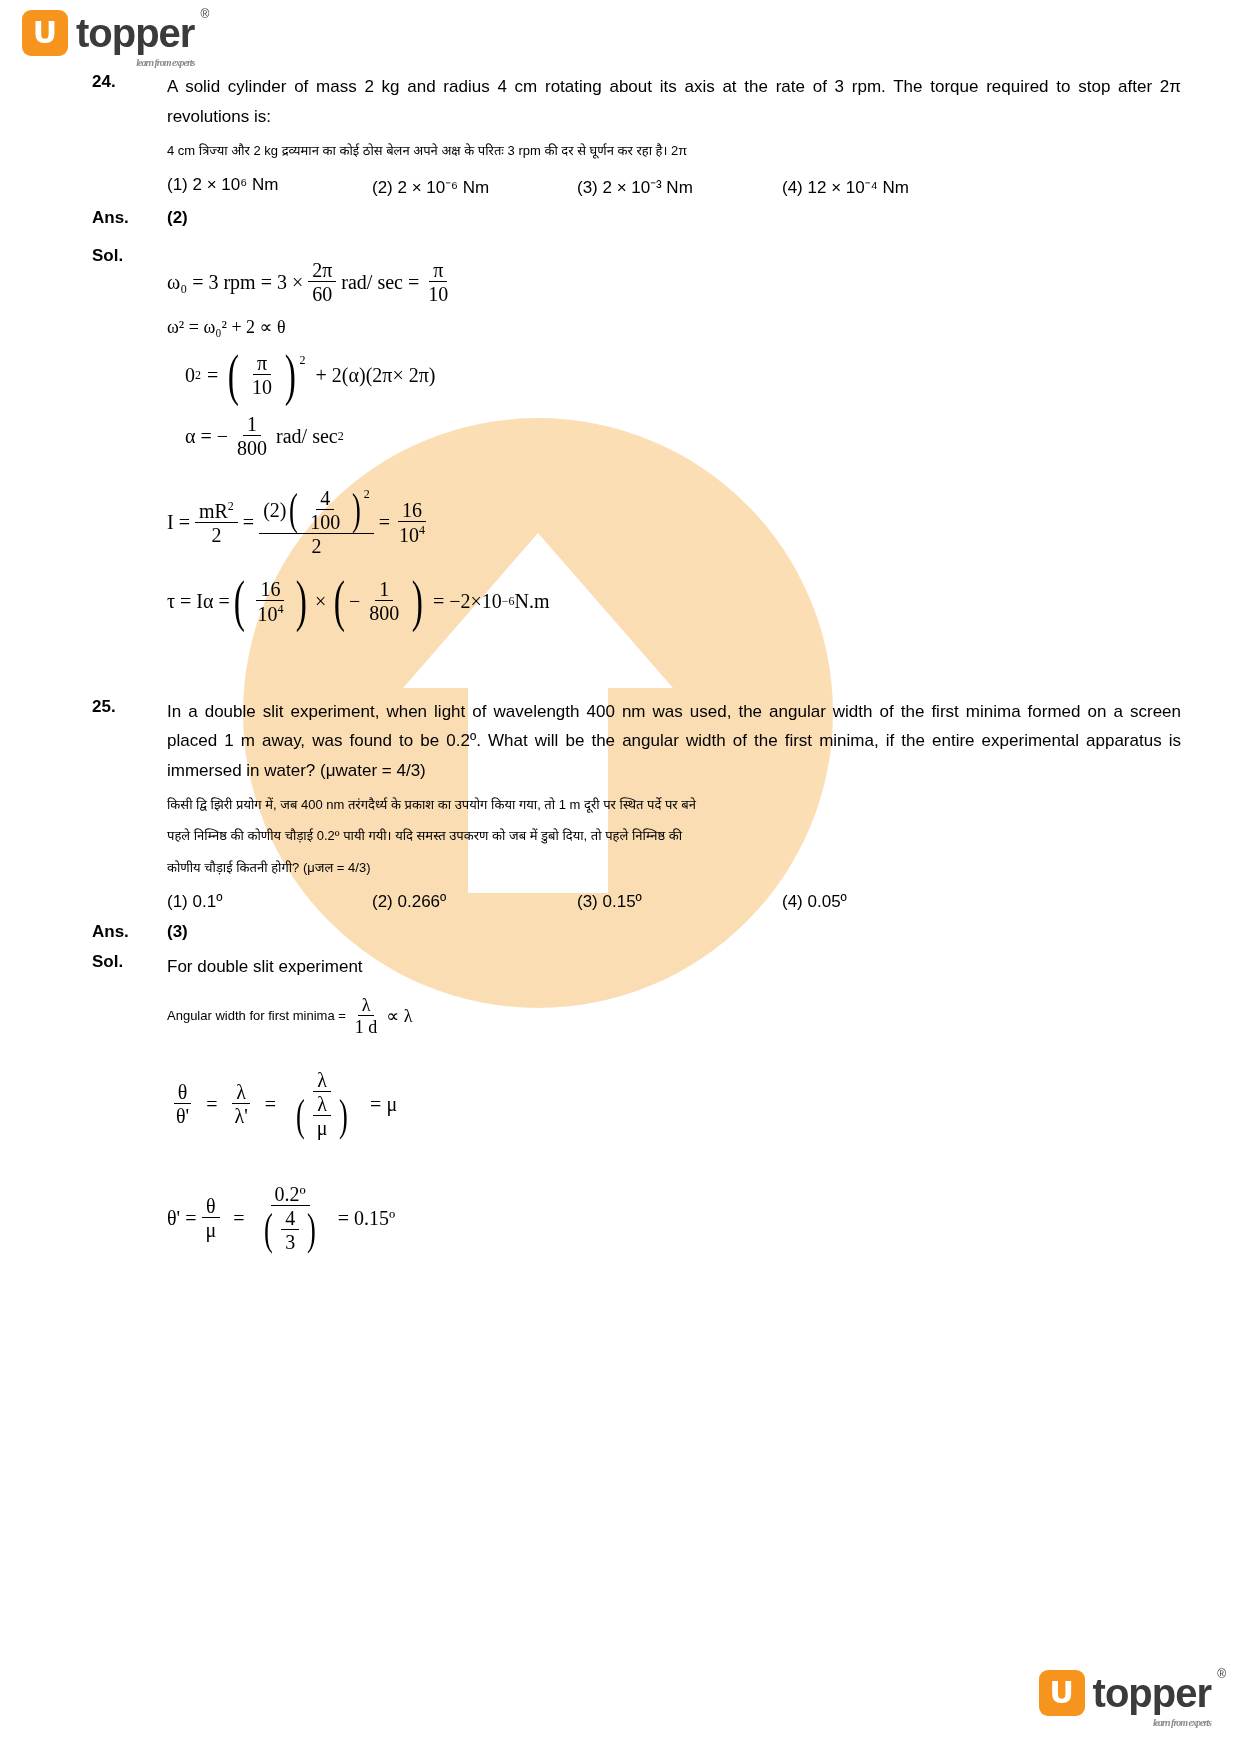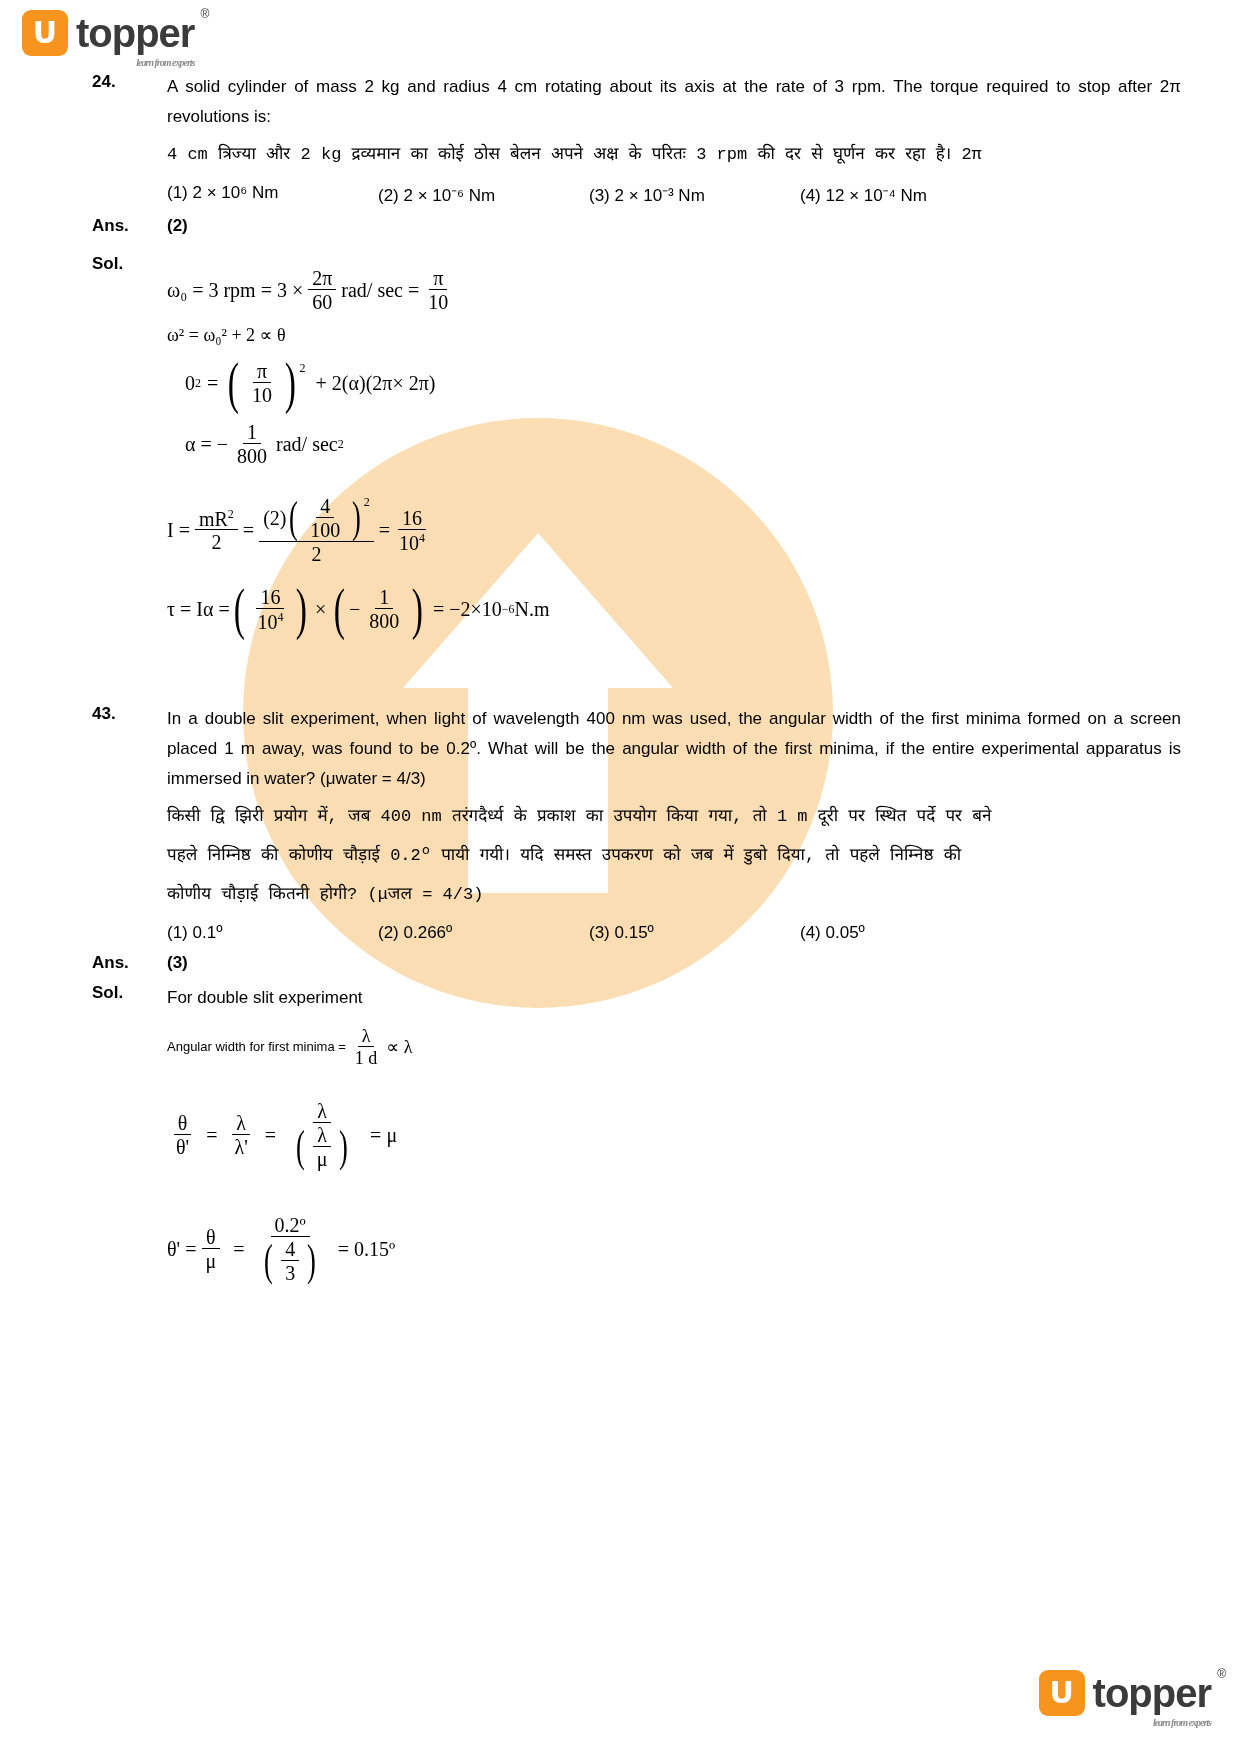--- a/index.html
+++ b/index.html
@@ -108,30 +108,29 @@
   .body-col {
     flex: 1 1 auto;
   }
   p.txt {
     margin: 0 0 6px 0;
     font-size: 17px;
     line-height: 1.75;
     text-align: justify;
   }
   p.txt.hin {
-    font-family: Liberation Mono, monospace;
-    font-size: 17px;
+    font-family: Liberation Sans, sans-serif;
+    font-size: 13px;
     line-height: 1.95;
   }
   .bold { font-weight: bold; }
   .options {
     display: flex;
     font-size: 17px;
     margin: 12px 0 8px 0;
-    gap: 6px;
   }
   .opt { width: 205px; flex: 0 0 205px; }
 
   
   .math {
     font-family: "Liberation Serif", serif;
     font-size: 20px;
     display: flex;
     align-items: center;
     flex-wrap: wrap;
@@ -295,21 +294,21 @@
           <span class="big-paren tall">)</span>
           <span style="margin-left:6px;">= −2×10</span>
             <span class="supsm">−6</span>
           <span>N.m</span>
         </div>
 
       </div>
     </div>
 
     <div class="row q25">
-      <div class="label">43.</div>
+      <div class="label">25.</div>
       <div class="body-col">
         <p class="txt">In a double slit experiment, when light of wavelength 400 nm was used, the angular width of the first minima formed on a screen placed 1 m away, was found to be 0.2º. What will be the angular width of the first minima, if the entire experimental apparatus is immersed in water? (μwater = 4/3)</p>
         <p class="txt hin">किसी द्वि झिरी प्रयोग में, जब 400 nm तरंगदैर्ध्य के प्रकाश का उपयोग किया गया, तो 1 m दूरी पर स्थित पर्दे पर बने</p>
         <p class="txt hin">पहले निम्निष्ठ की कोणीय चौड़ाई 0.2º पायी गयी। यदि समस्त उपकरण को जब में डुबो दिया, तो पहले निम्निष्ठ की</p>
         <p class="txt hin">कोणीय चौड़ाई कितनी होगी? (μजल = 4/3)</p>
         <div class="options">
           <div class="opt">(1) 0.1º</div>
           <div class="opt">(2) 0.266º</div>
           <div class="opt">(3) 0.15º</div>
           <div class="opt">(4) 0.05º</div>

